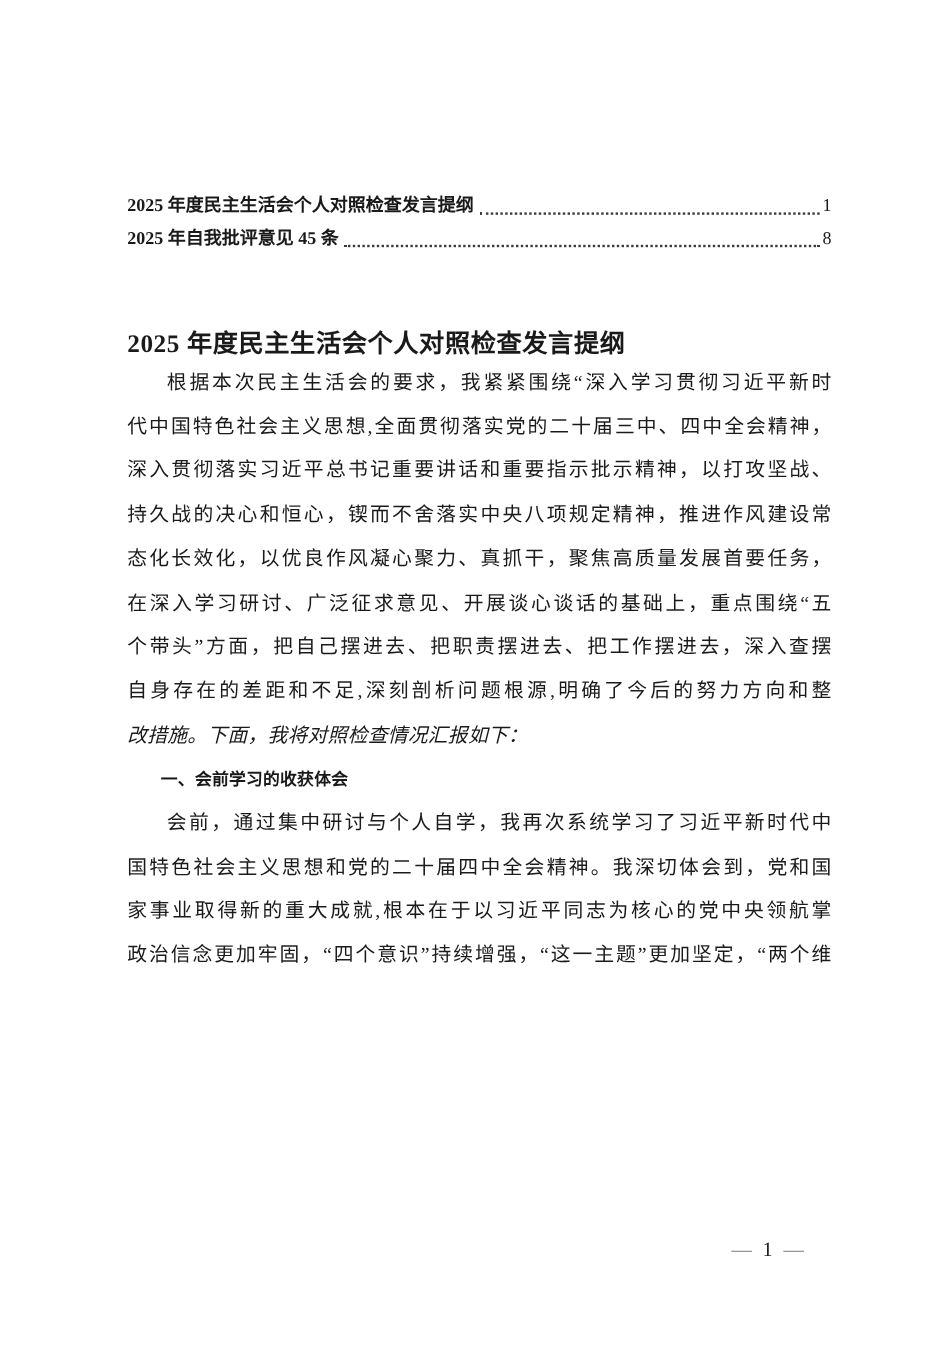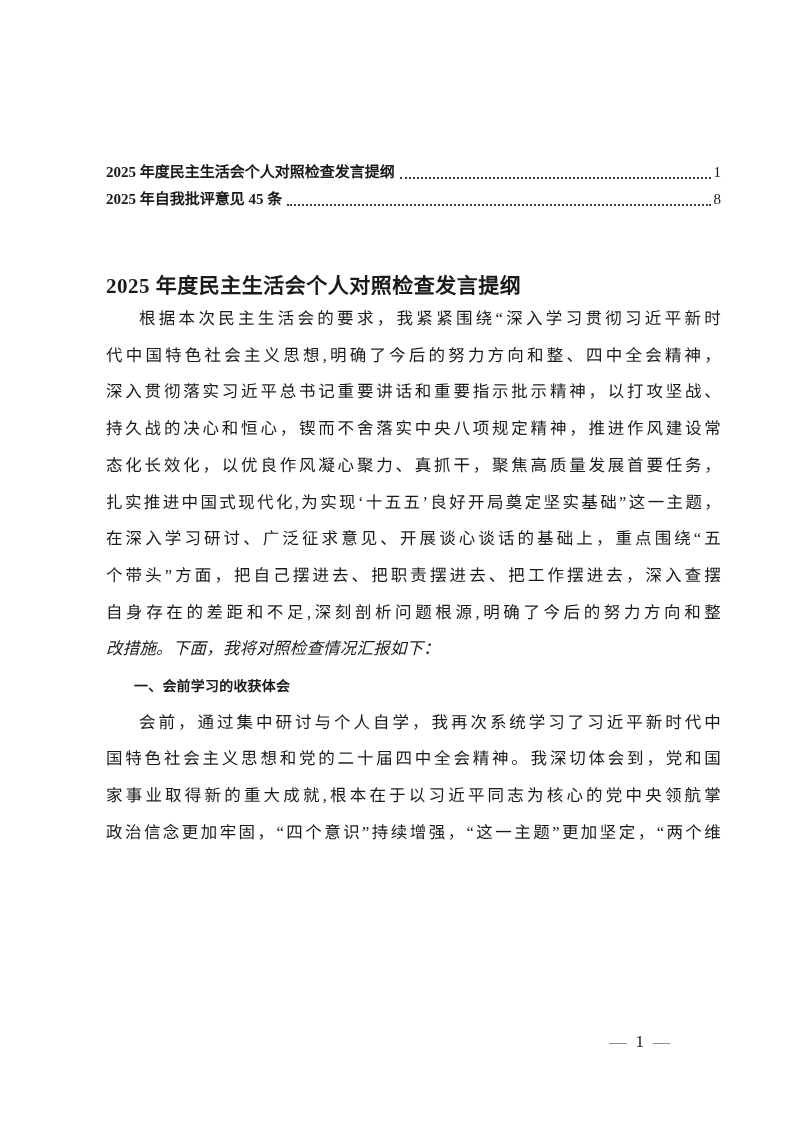--- a/index.html
+++ b/index.html
@@ -7,21 +7,21 @@
   .page {
     position: relative;
     width: 793px;
     height: 1122px;
     margin: 0 auto;
     background: #ffffff;
     color: #1a1a1a;
     font-family: "Liberation Serif", "DejaVu Serif", serif;
     overflow: hidden;
   }
-  .content { padding: 0 72px 0 106px; }
+  .content { padding: 0 100px 0 106px; }
 
   
   .toc { padding-top: 163px; }
   .toc-item {
     display: flex;
     align-items: flex-end;
     font-size: 15px;
     line-height: 19px;
     height: 19px;
     cursor: pointer;
@@ -95,25 +95,24 @@
         <span class="toc-label">2025 年自我批评意见 45 条</span>
         <span class="toc-dots"></span>
         <span class="toc-page">8</span>
       </div>
     </nav>
 
     <h1 class="doc-title">2025 年度民主生活会个人对照检查发言提纲</h1>
 
     <div class="body-block">
       <div class="ln ln-first">根据本次民主生活会的要求，我紧紧围绕“深入学习贯彻习近平新时</div>
-      <div class="ln">代中国特色社会主义思想,明确了今后的努力方向和整、四中全会精神，</div>
+      <div class="ln">代中国特色社会主义思想,全面贯彻落实党的二十届三中、四中全会精神，</div>
       <div class="ln">深入贯彻落实习近平总书记重要讲话和重要指示批示精神，以打攻坚战、</div>
       <div class="ln">持久战的决心和恒心，锲而不舍落实中央八项规定精神，推进作风建设常</div>
       <div class="ln">态化长效化，以优良作风凝心聚力、真抓干，聚焦高质量发展首要任务，</div>
-      <div class="ln">扎实推进中国式现代化,为实现‘十五五’良好开局奠定坚实基础”这一主题，</div>
       <div class="ln">在深入学习研讨、广泛征求意见、开展谈心谈话的基础上，重点围绕“五</div>
       <div class="ln">个带头”方面，把自己摆进去、把职责摆进去、把工作摆进去，深入查摆</div>
       <div class="ln">自身存在的差距和不足,深刻剖析问题根源,明确了今后的努力方向和整</div>
       <div class="ln ln-end">改措施。下面，我将对照检查情况汇报如下：</div>
 
       <div class="sec-heading">一、会前学习的收获体会</div>
 
       <div class="ln ln-first">会前，通过集中研讨与个人自学，我再次系统学习了习近平新时代中</div>
       <div class="ln">国特色社会主义思想和党的二十届四中全会精神。我深切体会到，党和国</div>
       <div class="ln">家事业取得新的重大成就,根本在于以习近平同志为核心的党中央领航掌</div>

